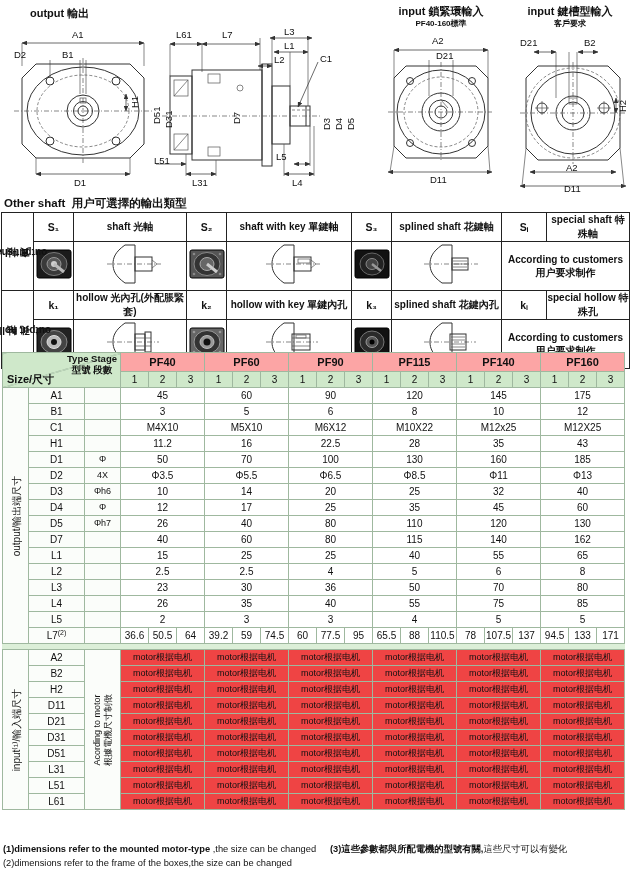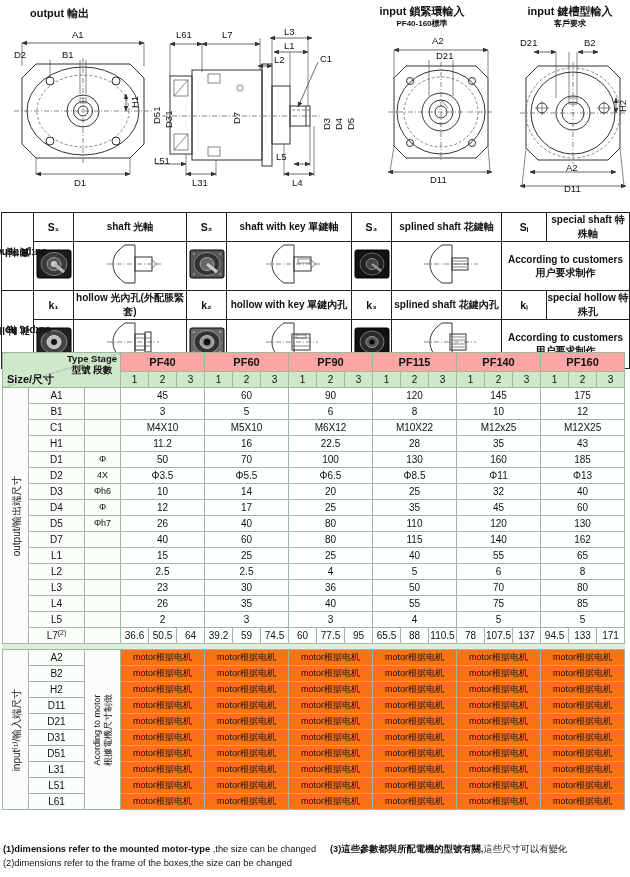--- a/index.html
+++ b/index.html
@@ -36,40 +36,40 @@
   .dim-table th,.dim-table td{border:1px solid #9fb89f;padding:0 1px;text-align:center;vertical-align:middle;height:15px;line-height:1.1;overflow:hidden;}
   .dim-table th.model{background:#fca5a5;font-weight:bold;font-size:11px;height:18px;}
   .dim-table th.stage{background:#cfe8ca;font-weight:normal;font-size:10px;}
   .corner{background:#cfe8ca;position:relative;background-image:linear-gradient(to bottom right,rgba(0,0,0,0) 49.4%,#9fb89f 49.4%,#9fb89f 50.6%,rgba(0,0,0,0) 50.6%);}
   .c-top{position:absolute;top:1px;right:3px;font-weight:bold;font-size:9.5px;line-height:1.15;text-align:center;}
   .c-bot{position:absolute;bottom:2px;left:4px;font-weight:bold;font-size:11px;}
   .rlabel{background:#fbfdfa;font-size:10px;}
   .rlabel sup{font-size:7px;}
   .rsym{background:#fbfdfa;font-size:9px;}
   .vcell{background:#fff;}
-  .mcell{background:#f97316;font-size:9px;}
+  .mcell{background:#ef4444;font-size:9px;}
   .vstrip{background:#fbfdfa;position:relative;}
   .vtext{position:absolute;top:50%;left:50%;transform:translate(-50%,-50%) rotate(-90deg);white-space:nowrap;font-size:10px;}
   .according{background:#fbfdfa;position:relative;}
   .vtext2{position:absolute;top:50%;left:50%;transform:translate(-50%,-50%) rotate(-90deg);white-space:nowrap;font-size:9px;line-height:1.2;text-align:center;}
   .gap{border:none !important;background:#dcefd8;height:5px !important;}
 
   
   .foot{position:absolute;top:842px;font-size:9.3px;line-height:1.55;white-space:nowrap;}
   .foot b{font-weight:bold;text-align:right;}
   .foot-l{left:3px;}
   .foot-r{left:330px;}
 </style>
 </head>
 <body>
 
 <div class="page">
 
   <div class="ttl" style="left:30px;top:6px;">output 輸出</div>
-  <div class="ttl" style="left:366px;top:4px;width:112px;text-align:center;">
+  <div class="ttl" style="left:385px;top:4px;width:112px;text-align:center;">
     <span>input 鎖緊環輸入</span>
     <span class="sub">PF40-160標準</span>
   </div>
   <div class="ttl" style="left:514px;top:4px;width:112px;text-align:center;">
     <span>input 鍵槽型輸入</span>
     <span class="sub">客戶要求</span>
   </div>
 
   <div class="draw" style="left:14px;top:28px;width:138px;height:168px;">
     <svg width="138" height="168" viewBox="0 0 138 168">
@@ -222,20 +222,23 @@
       <line class="thin dash" x1="2" y1="77" x2="108" y2="77"></line>
       <line class="thin dash" x1="55" y1="26" x2="55" y2="128"></line>
     </svg>
     <span class="dlabel" style="left:2px;top:2px;">D21</span>
     <span class="dlabel" style="left:66px;top:2px;">B2</span>
     <span class="dlabel rot" style="left:100px;top:76px;">H2</span>
     <span class="dlabel" style="left:48px;top:127px;">A2</span>
     <span class="dlabel" style="left:46px;top:148px;">D11</span>
   </div>
 
+  <div class="os-title">
+    <span>Other shaft</span>&nbsp;&nbsp;<span>用户可選擇的輸出類型</span>
+  </div>
 
   <table class="os-table">
     <colgroup>
       <col style="width:32px">
         <col style="width:40px">
         <col style="width:113px">
         <col style="width:40px">
         <col style="width:125px">
         <col style="width:40px">
         <col style="width:110px">

